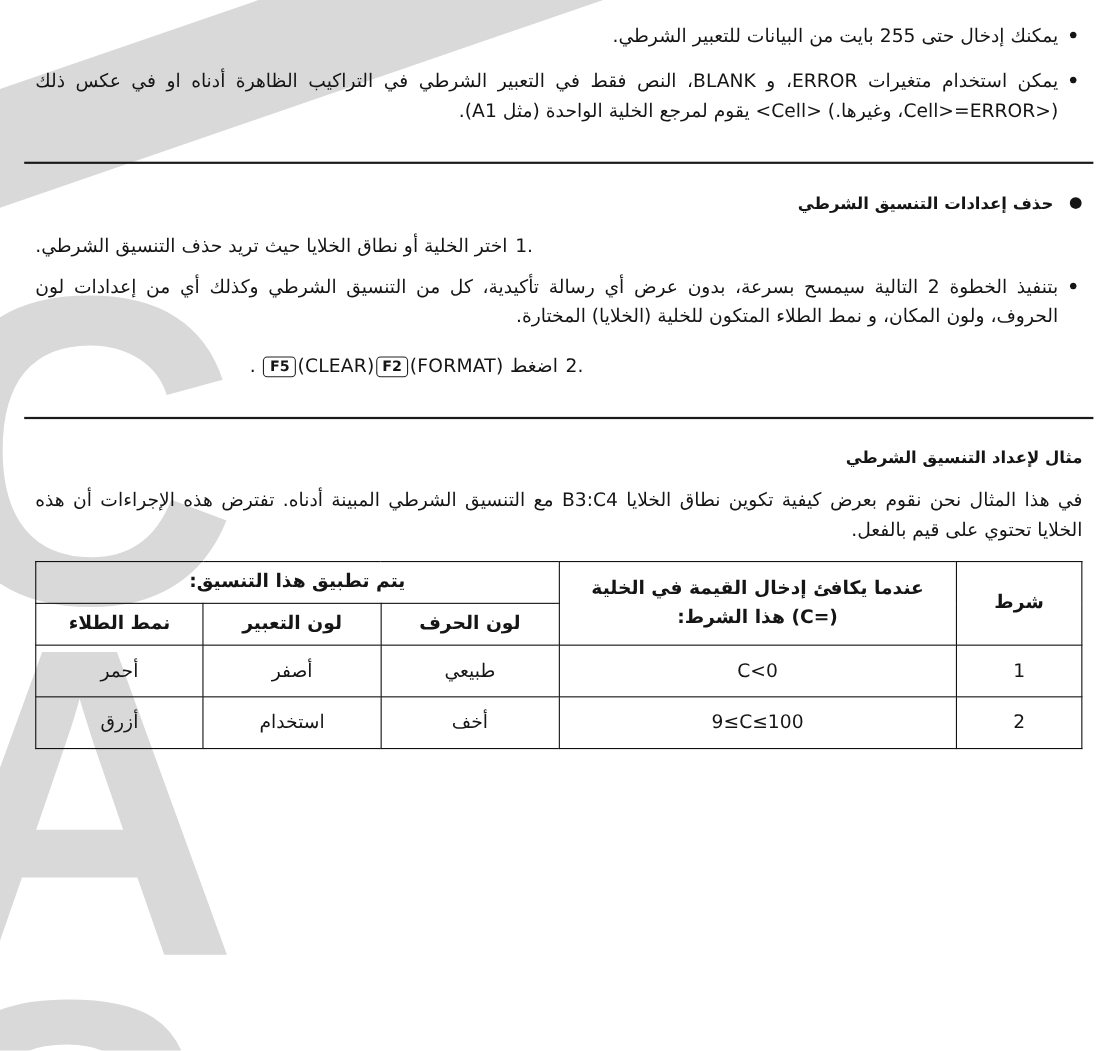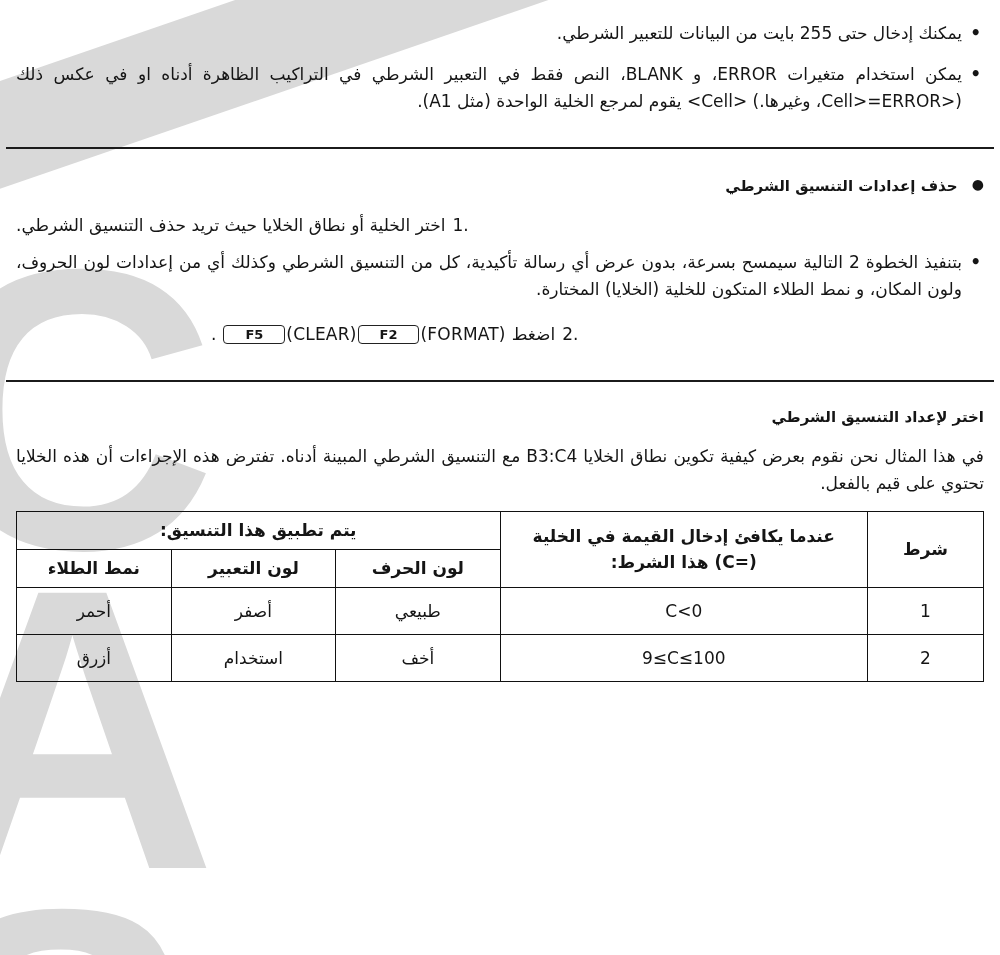--- a/index.html
+++ b/index.html
@@ -30,20 +30,21 @@
   }
   .wm-letter { display: block; }
 
   
   .content {
     position: relative; z-index: 1;
     direction: rtl;
     padding: 20px 16px 0 16px;
     font-size: 17px; line-height: 1.58;
     text-align: right;
+    margin-left: 16px;
   }
 
   .b-item { position: relative; padding-right: 22px; margin-bottom: 14px; text-align: justify; }
   .b-item::before { content: "•"; position: absolute; right: 3px; top: 0; font-weight: bold; }
 
   .code { direction: ltr; margin: 16px 2px 4px; font-size: 16.5px; line-height: 1.7; }
   .code .l1 { text-align: left; }
   .code .l2 { text-align: right; }
 
   .rule { border: none; border-top: 2px solid #1b1b1b; margin: 32px -10px 24px; }
@@ -54,21 +55,21 @@
   .step { margin: 0 4px 10px 0; text-align: left; }
   .step-num { display: inline-block; margin-left: 7px; }
   .step2 { margin-top: 18px; padding-left: 195px; text-align: left; direction: rtl; }
 
   .note { margin: 2px 0 16px; }
 
   .keys { display: inline-block; direction: ltr; margin: 0 6px; }
   .keycap {
     display: inline-block;
     border: 1.5px solid #222; border-radius: 4px;
-    padding: 0 21px; margin: 0 1px;
+    padding: 0 5px; margin: 0 1px;
     font-size: 13px; font-weight: bold; line-height: 1.35;
     font-family: "DejaVu Sans", sans-serif;
     vertical-align: 1px; background: #fff;
   }
   .keylabel { letter-spacing: 0.2px; }
 
   .para { margin: 0 0 14px; text-align: justify; }
 
   
   .fmt-table {
@@ -132,21 +133,21 @@
       <span>بتنفيذ الخطوة 2 التالية سيمسح بسرعة، بدون عرض أي رسالة تأكيدية، كل من التنسيق الشرطي وكذلك أي من إعدادات لون الحروف، ولون المكان، و نمط الطلاء المتكون للخلية (الخلايا) المختارة.</span>
     </div>
 
     <div class="step step2">
       <span class="step-num" dir="ltr">2.</span><span>اضغط</span><span class="keys" dir="ltr"><span class="keycap">F5</span><span class="keylabel">(CLEAR)</span><span class="keycap">F2</span><span class="keylabel">(FORMAT)</span></span><span>.</span>
     </div>
 
     <hr class="rule">
 
     <div class="sec-heading">
-      <span>اختر لإعداد التنسيق الشرطي</span>
+      <span>مثال لإعداد التنسيق الشرطي</span>
     </div>
 
     <p class="para">
       <span>في هذا المثال نحن نقوم بعرض كيفية تكوين نطاق الخلايا B3:C4 مع التنسيق الشرطي المبينة أدناه. تفترض هذه الإجراءات أن هذه الخلايا تحتوي على قيم بالفعل.</span>
     </p>
 
     <table class="fmt-table" dir="rtl">
       <colgroup>
         <col class="c-cond">
           <col class="c-when">

